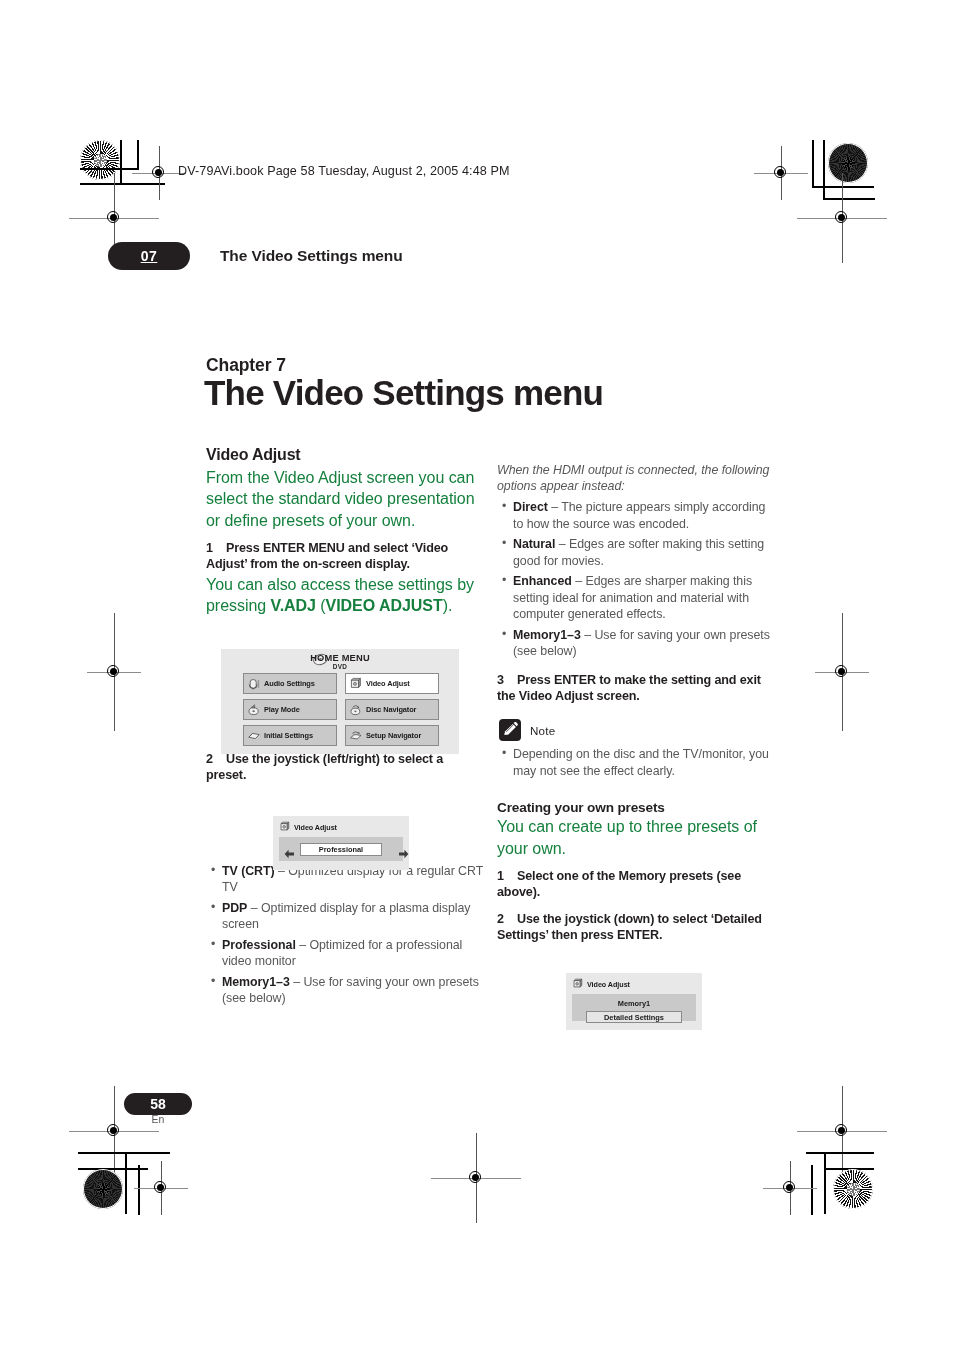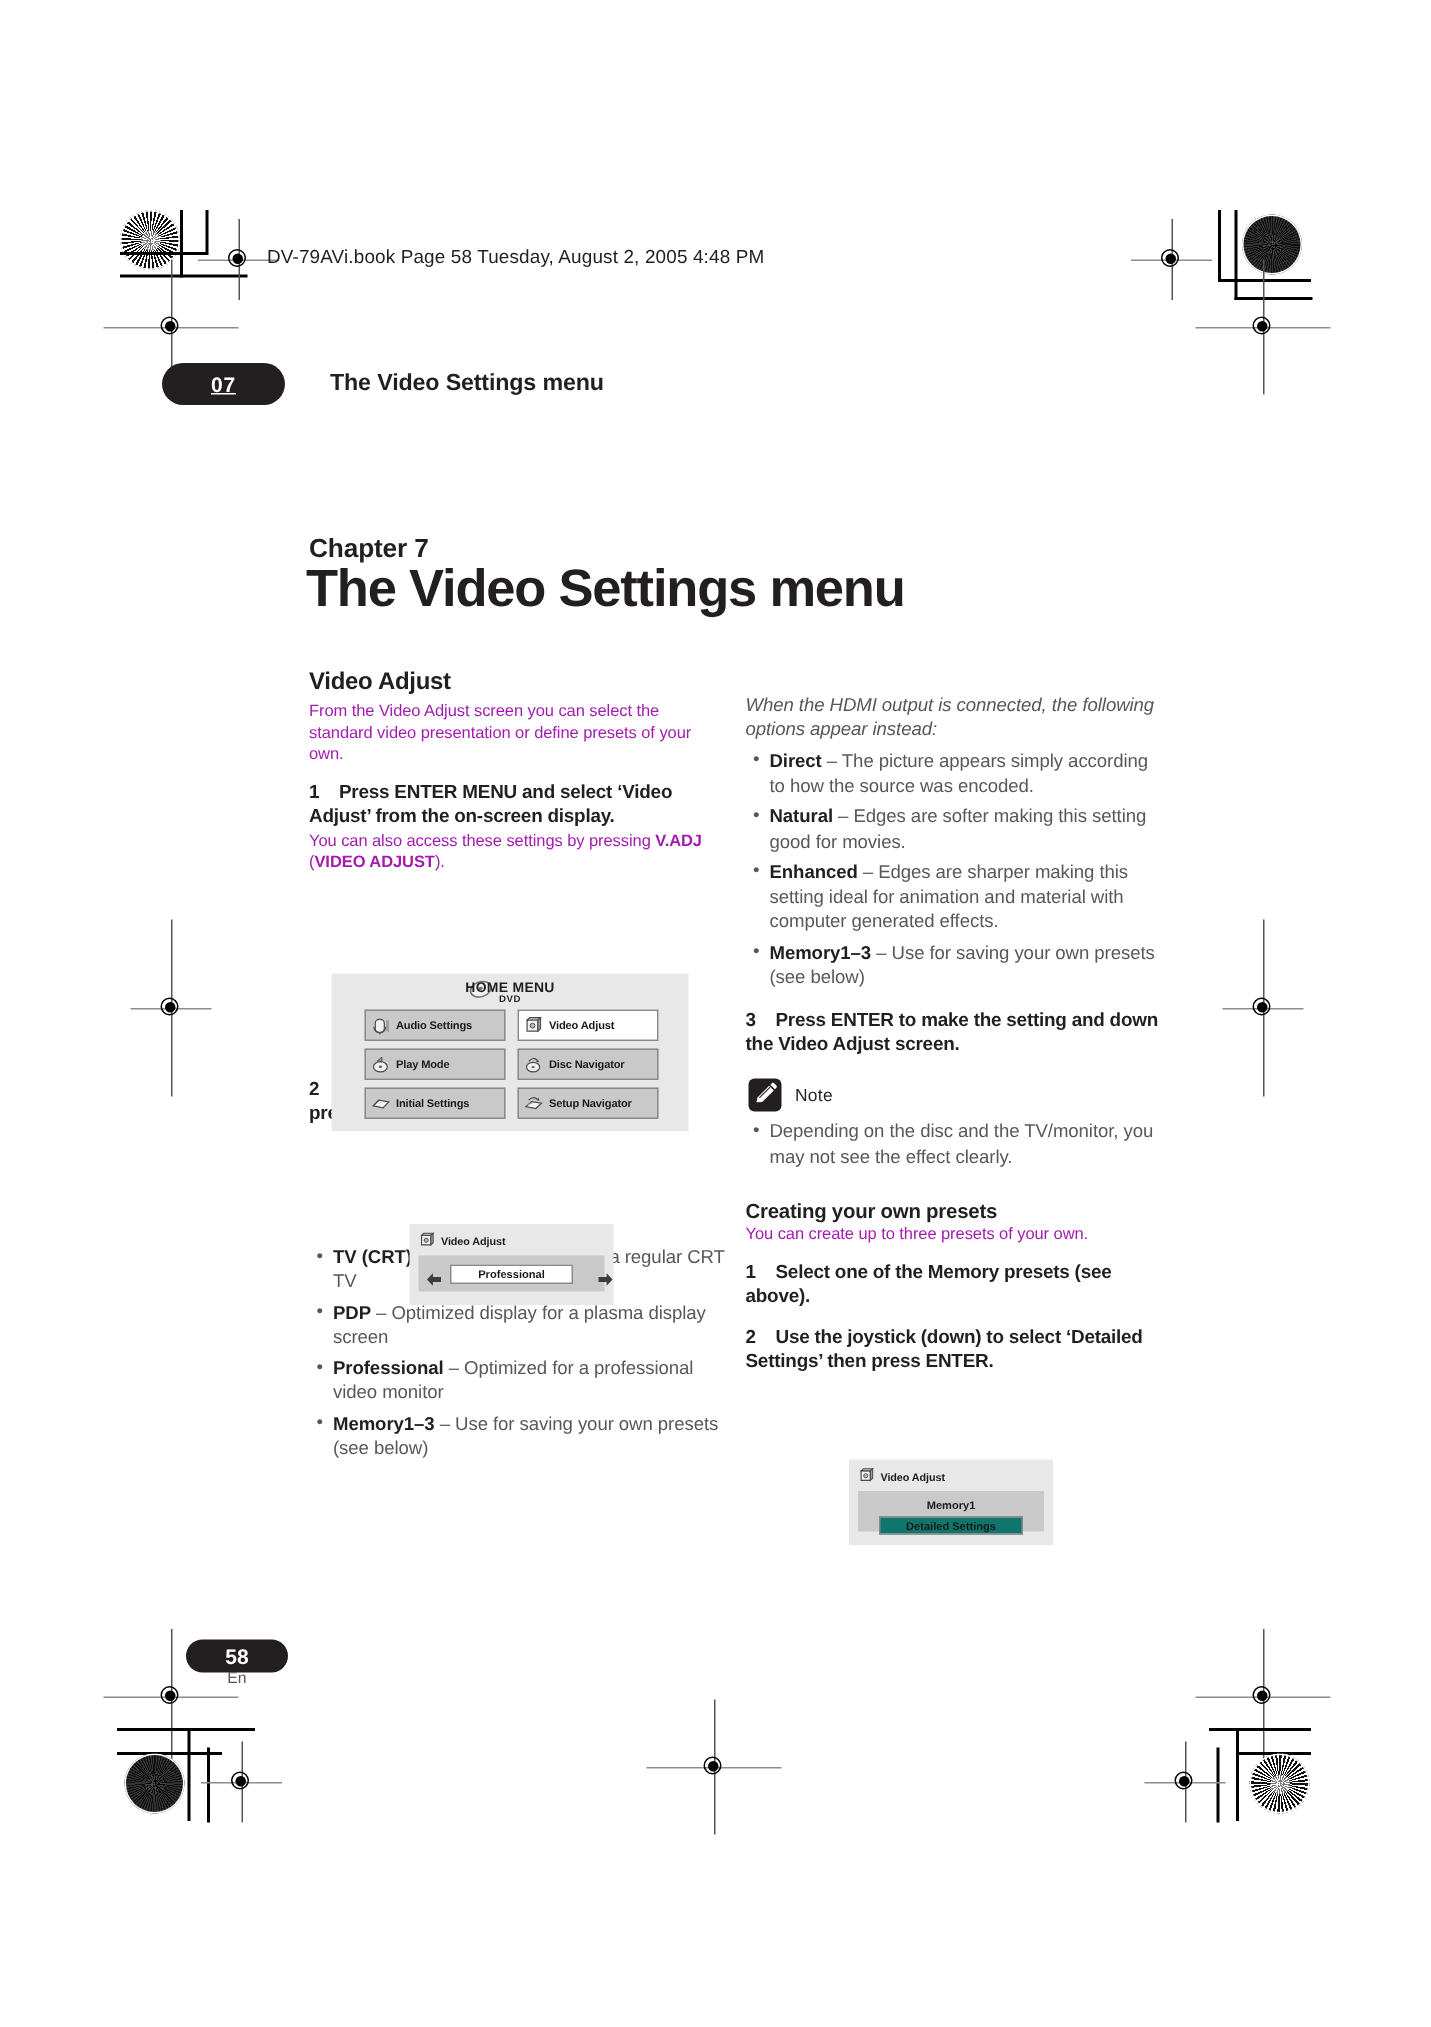--- a/index.html
+++ b/index.html
@@ -123,22 +123,22 @@
     font-size:16px; font-weight:bold; color:#231f20;
     letter-spacing:-0.2px;
   }
   h3.sub {
     margin:0 0 1px 0;
     font-size:13.6px; font-weight:bold; color:#231f20;
     letter-spacing:-0.15px;
   }
   p.body {
     margin:0 0 9px 0;
-    font-size:11px; line-height:1.33;
-    color:#a21caf;
+    font-size:16px; line-height:1.33;
+    color:#15803d;
     letter-spacing:-0.05px;
   }
   p.italic {
     margin:16px 0 5px 0;
     font-size:12.4px; line-height:1.3;
     color:#58585b; font-style:italic;
     letter-spacing:-0.05px;
   }
   p.step {
     margin:0 0 1px 0;
@@ -247,21 +247,21 @@
     position:absolute; top:2px; width:0;height:0;
   }
   .arrow-l { left:1px; }
   .arrow-r { right:1px; }
   .va-mem-label {
     position:absolute; left:0; right:0; top:5px;
     text-align:center; font-size:7.4px; font-weight:bold; color:#1a1a1a;
   }
   .va-mem-btn {
     position:absolute; left:14px; right:14px; top:17px; height:12px;
-    background:#0f766e; border:1px solid #8a8a8a; box-sizing:border-box;
+    background:#e5e5e5; border:1px solid #8a8a8a; box-sizing:border-box;
     display:flex; align-items:center; justify-content:center;
     font-size:7.4px; font-weight:bold; color:#1a1a1a;
   }
 
   
   .note-head {
     display:flex; align-items:center; gap:9px;
     margin: 0 0 5px 2px;
   }
   .note-icon {
@@ -426,21 +426,21 @@
 
   <ul class="blist nm">
     <li><b>Direct</b> – The picture appears simply according to how the source was encoded.</li>
     <li><b>Natural</b> – Edges are softer making this setting good for movies.</li>
     <li><b>Enhanced</b> – Edges are sharper making this setting ideal for animation and material with computer generated effects.</li>
     <li><b>Memory1–3</b> – Use for saving your own presets (see below)</li>
   </ul>
 
   <div class="gap-sm"></div>
 
-  <p class="step"><span class="n">3</span><span>Press ENTER to make the setting and down the Video Adjust screen.</span></p>
+  <p class="step"><span class="n">3</span><span>Press ENTER to make the setting and exit the Video Adjust screen.</span></p>
 
   <div class="gap-lg"></div>
 
   <div class="note-head">
     <div class="note-icon">
       <svg width="22" height="22" viewBox="0 0 22 22" aria-hidden="true">
         <path d="M5.4 15.8 L6.0 12.6 L13.8 4.9 L16.9 8.0 L9.1 15.7 Z" fill="#ffffff"></path>
         <path d="M14.6 4.1 L15.6 3.2 C16.1 2.8 16.8 2.8 17.2 3.3 L18.6 4.7 C19.0 5.2 19.0 5.9 18.5 6.3 L17.6 7.2 Z" fill="#ffffff"></path>
         <path d="M5.4 15.8 L8.0 15.0 L6.2 13.2 Z" fill="#ffffff"></path>
         <path d="M7.2 12.9 L14.4 5.8" stroke="#231f20" stroke-width="0.7" fill="none"></path>

